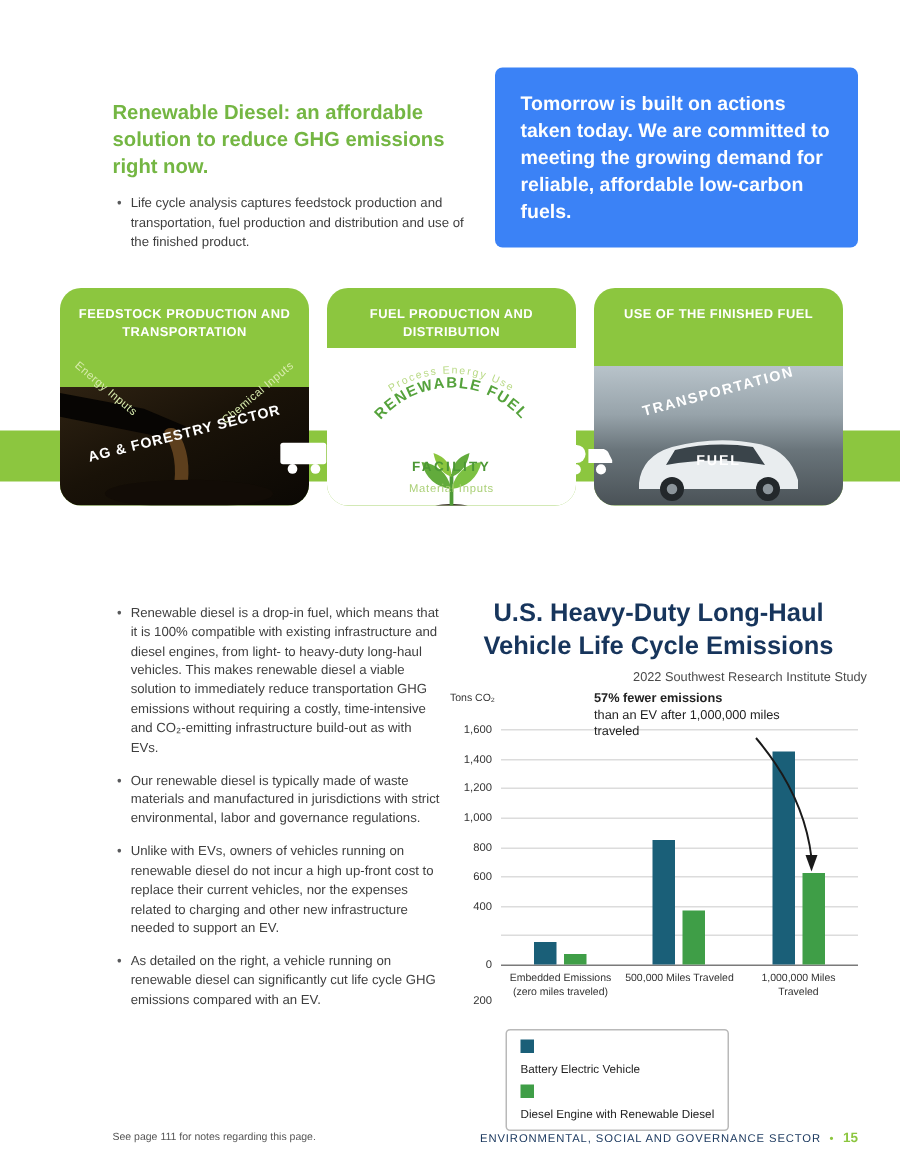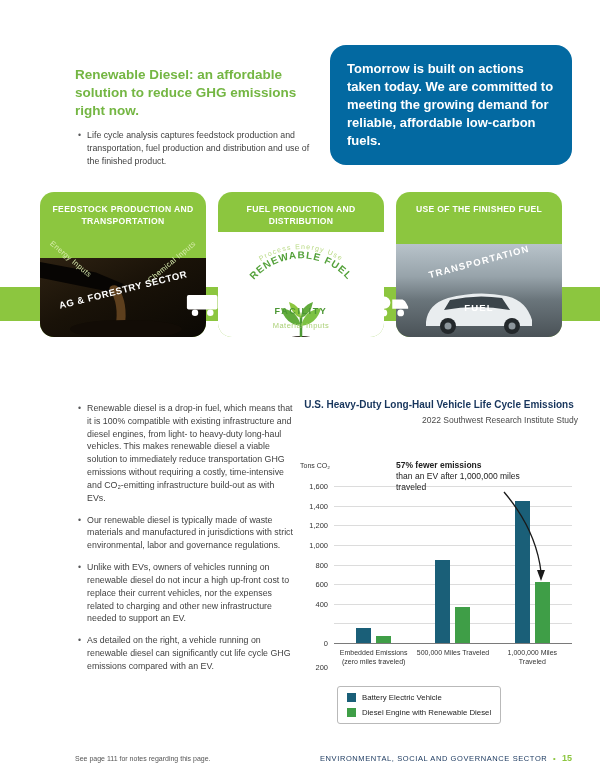--- a/index.html
+++ b/index.html
@@ -3,21 +3,21 @@
 <meta charset="utf-8">
 <style>
   html,body{margin:0;padding:0;}
   body{width:600px;height:776px;background:#fff;font-family:"Liberation Sans",sans-serif;color:#3f3f3f;}
   .page{position:relative;width:600px;height:776px;background:#fff;overflow:hidden;}
 
   
   .heading{position:absolute;left:75px;top:66px;width:242px;font-size:13.5px;font-weight:bold;color:#74b643;line-height:1.32;}
   .intro{position:absolute;left:78px;top:129px;width:232px;font-size:8.8px;line-height:1.5;display:flex;}
   .intro .dot{margin-right:6px;color:#58595b;}
-  .callout{position:absolute;left:330px;top:45px;width:242px;background:#0369a1;border-radius:16px;padding:15px 17px;color:#fff;font-weight:bold;font-size:13px;line-height:1.38;box-sizing:border-box;}
+  .callout{position:absolute;left:330px;top:45px;width:242px;background:#3b82f6;border-radius:5px;padding:15px 17px;color:#fff;font-weight:bold;font-size:13px;line-height:1.38;box-sizing:border-box;}
 
   
   .band{position:absolute;left:0;top:287px;width:600px;height:34px;background:#8cc63f;z-index:0;}
   .truck{position:absolute;z-index:2;}
   .truck1{left:186px;top:291px;width:54px;height:28px;}
   .truck2{left:352px;top:291px;width:60px;height:28px;}
 
   
   .cards{position:absolute;left:40px;top:192px;width:522px;display:flex;gap:12px;z-index:1;}
   .card{position:relative;width:166px;height:145px;background:#8cc63f;border-radius:14px;overflow:hidden;flex:none;}
@@ -37,35 +37,35 @@
   .lbl-transport{position:absolute;top:64px;left:0;width:100%;text-align:center;transform:rotate(-15deg);color:#fff;font-weight:bold;font-size:9.5px;letter-spacing:1.2px;z-index:3;}
   .lbl-fuel{position:absolute;bottom:24px;left:0;width:100%;text-align:center;color:#fff;font-weight:bold;font-size:9.5px;letter-spacing:1.2px;z-index:3;}
 
   
   .bullets{position:absolute;left:78px;top:402px;width:216px;list-style:none;margin:0;padding:0;}
   .bullets li{display:flex;margin-bottom:9px;font-size:8.8px;line-height:1.46;}
   .bullets .dot{margin-right:6px;color:#58595b;}
 
   
   .chart{position:absolute;left:300px;top:398px;width:278px;height:352px;}
-  .chart-title{text-align:center;font-weight:bold;font-size:10px;color:#17355c;line-height:1.3;}
+  .chart-title{text-align:center;font-weight:bold;font-size:17px;color:#17355c;line-height:1.3;}
   .chart-sub{text-align:right;font-size:8.5px;color:#4a4a4a;margin-top:4px;}
   .tons{position:absolute;left:0;top:64px;font-size:7px;color:#333;}
   .annotation{position:absolute;left:96px;top:62px;width:132px;font-size:8.5px;line-height:1.32;color:#222;z-index:5;}
   .annotation b{display:block;}
   .yticks{position:absolute;left:0;top:88px;width:28px;height:157px;}
   .ytick{position:absolute;right:0;transform:translateY(-50%);font-size:7.5px;color:#333;}
   .plot{position:absolute;left:34px;top:88px;width:238px;height:157px;border-bottom:1px solid #7a7a7a;}
   .gridline{position:absolute;left:0;width:100%;height:1px;background:#dcdcdc;}
   .bargroup{position:absolute;bottom:0;display:flex;align-items:flex-end;justify-content:center;gap:5px;}
   .bar{width:15px;}
   .xlabels{position:absolute;left:34px;top:250px;width:238px;display:flex;}
   .xlabel{flex:1;text-align:center;font-size:7px;line-height:1.35;color:#333;padding:0 3px;box-sizing:border-box;}
   .legend{position:absolute;left:37px;top:288px;border:1px solid #b9b9b9;border-radius:3px;padding:6px 9px;display:flex;flex-direction:column;gap:6px;background:#fff;}
-  .legend-row{display:flex;align-items:center;gap:6px;font-size:7.8px;color:#222;white-space:nowrap;}
+  .legend-row{display:flex;gap:6px;font-size:7.8px;color:#222;white-space:nowrap;flex-direction:column;}
   .swatch{width:9px;height:9px;flex:none;}
   .arrow-svg{position:absolute;left:34px;top:88px;width:238px;height:170px;pointer-events:none;z-index:6;}
 
   
   .footer-note{position:absolute;left:75px;top:755px;font-size:7px;color:#555;}
   .footer-right{position:absolute;right:28px;top:753px;font-size:7.5px;color:#17355c;letter-spacing:.6px;}
   .footer-right .sep{color:#8cc63f;font-weight:bold;margin:0 3px;}
   .footer-right .pagenum{color:#8cc63f;font-weight:bold;font-size:9px;letter-spacing:0;}
 </style>
 </head>

